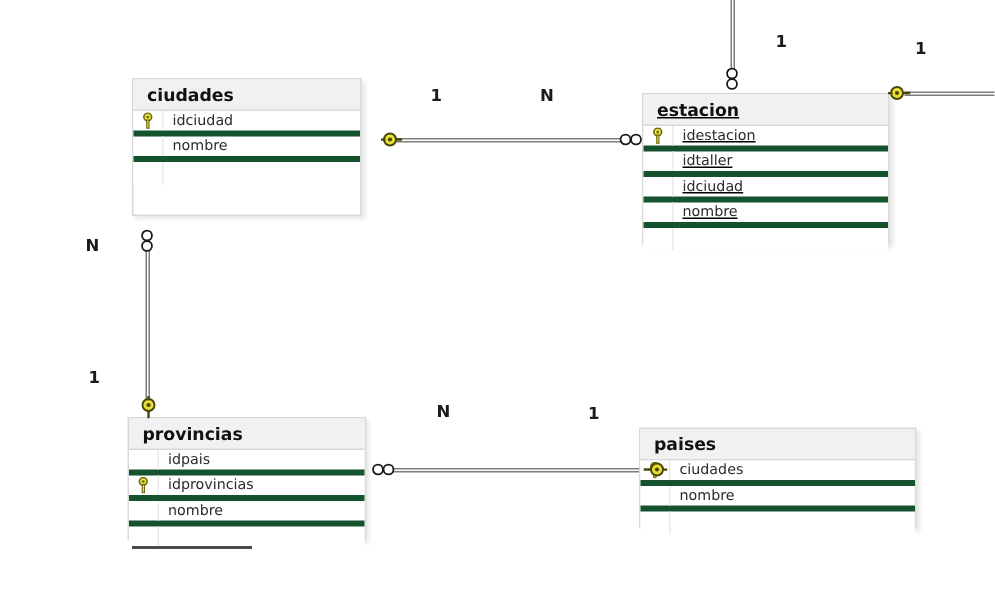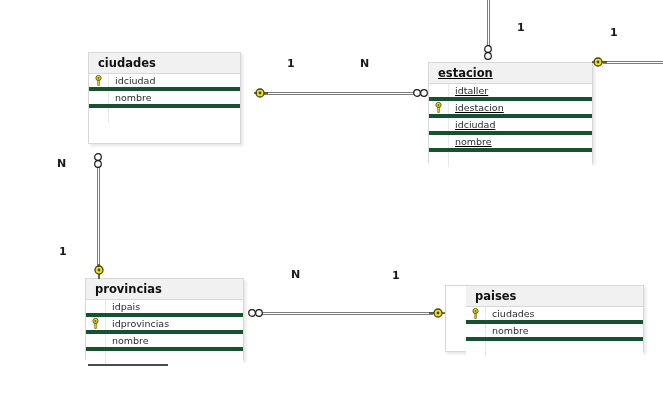--- a/index.html
+++ b/index.html
@@ -187,32 +187,32 @@
           </div>
           <div class="tbl-row row-empty">
             <div class="key-cell blank"></div>
           </div>
         </div>
       </div>
       <div class="table-box" style="left: 428px; top: 62px; width: 165px; height: 101px; text-decoration: underline;">
         <div class="tbl-header">estacion</div>
         <div class="tbl-rows">
           <div class="tbl-row">
+            <div class="key-cell">
+              <svg class="key-ico" viewBox="0 0 9 11">
+                <circle cx="4.5" cy="3" r="2.6" fill="#e8e03a" stroke="#6b6208" stroke-width="1"></circle>
+                <circle cx="4.5" cy="3" r="0.9" fill="#6b6208"></circle>
+                <rect x="3.8" y="5" width="1.5" height="5.5" fill="#e8e03a" stroke="#6b6208" stroke-width="0.7"></rect>
+              </svg>
+            </div>
+            <div class="col-name">idestacion</div>
+          </div>
+          <div class="tbl-row">
             <div class="key-cell blank"></div>
             <div class="col-name">idtaller</div>
-          </div>
-          <div class="tbl-row">
-            <div class="key-cell">
-              <svg class="key-ico" viewBox="0 0 9 11">
-                <circle cx="4.5" cy="3" r="2.6" fill="#e8e03a" stroke="#6b6208" stroke-width="1"></circle>
-                <circle cx="4.5" cy="3" r="0.9" fill="#6b6208"></circle>
-                <rect x="3.8" y="5" width="1.5" height="5.5" fill="#e8e03a" stroke="#6b6208" stroke-width="0.7"></rect>
-              </svg>
-            </div>
-            <div class="col-name">idestacion</div>
           </div>
           <div class="tbl-row">
             <div class="key-cell blank"></div>
             <div class="col-name">idciudad</div>
           </div>
           <div class="tbl-row">
             <div class="key-cell blank"></div>
             <div class="col-name">nombre</div>
           </div>
           <div class="tbl-row row-empty">
@@ -239,21 +239,21 @@
           </div>
           <div class="tbl-row">
             <div class="key-cell blank"></div>
             <div class="col-name">nombre</div>
           </div>
           <div class="tbl-row row-empty">
             <div class="key-cell blank"></div>
           </div>
         </div>
       </div>
-      <div class="table-box" style="left: 445px; top: 285px; width: 199px; height: 67px; padding-left: 20px;">
+      <div class="table-box" style="left: 426px; top: 285px; width: 185px; height: 67px;">
         <div class="tbl-header">paises</div>
         <div class="tbl-rows">
           <div class="tbl-row">
             <div class="key-cell">
               <svg class="key-ico" viewBox="0 0 9 11">
                 <circle cx="4.5" cy="3" r="2.6" fill="#e8e03a" stroke="#6b6208" stroke-width="1"></circle>
                 <circle cx="4.5" cy="3" r="0.9" fill="#6b6208"></circle>
                 <rect x="3.8" y="5" width="1.5" height="5.5" fill="#e8e03a" stroke="#6b6208" stroke-width="0.7"></rect>
               </svg>
             </div>

